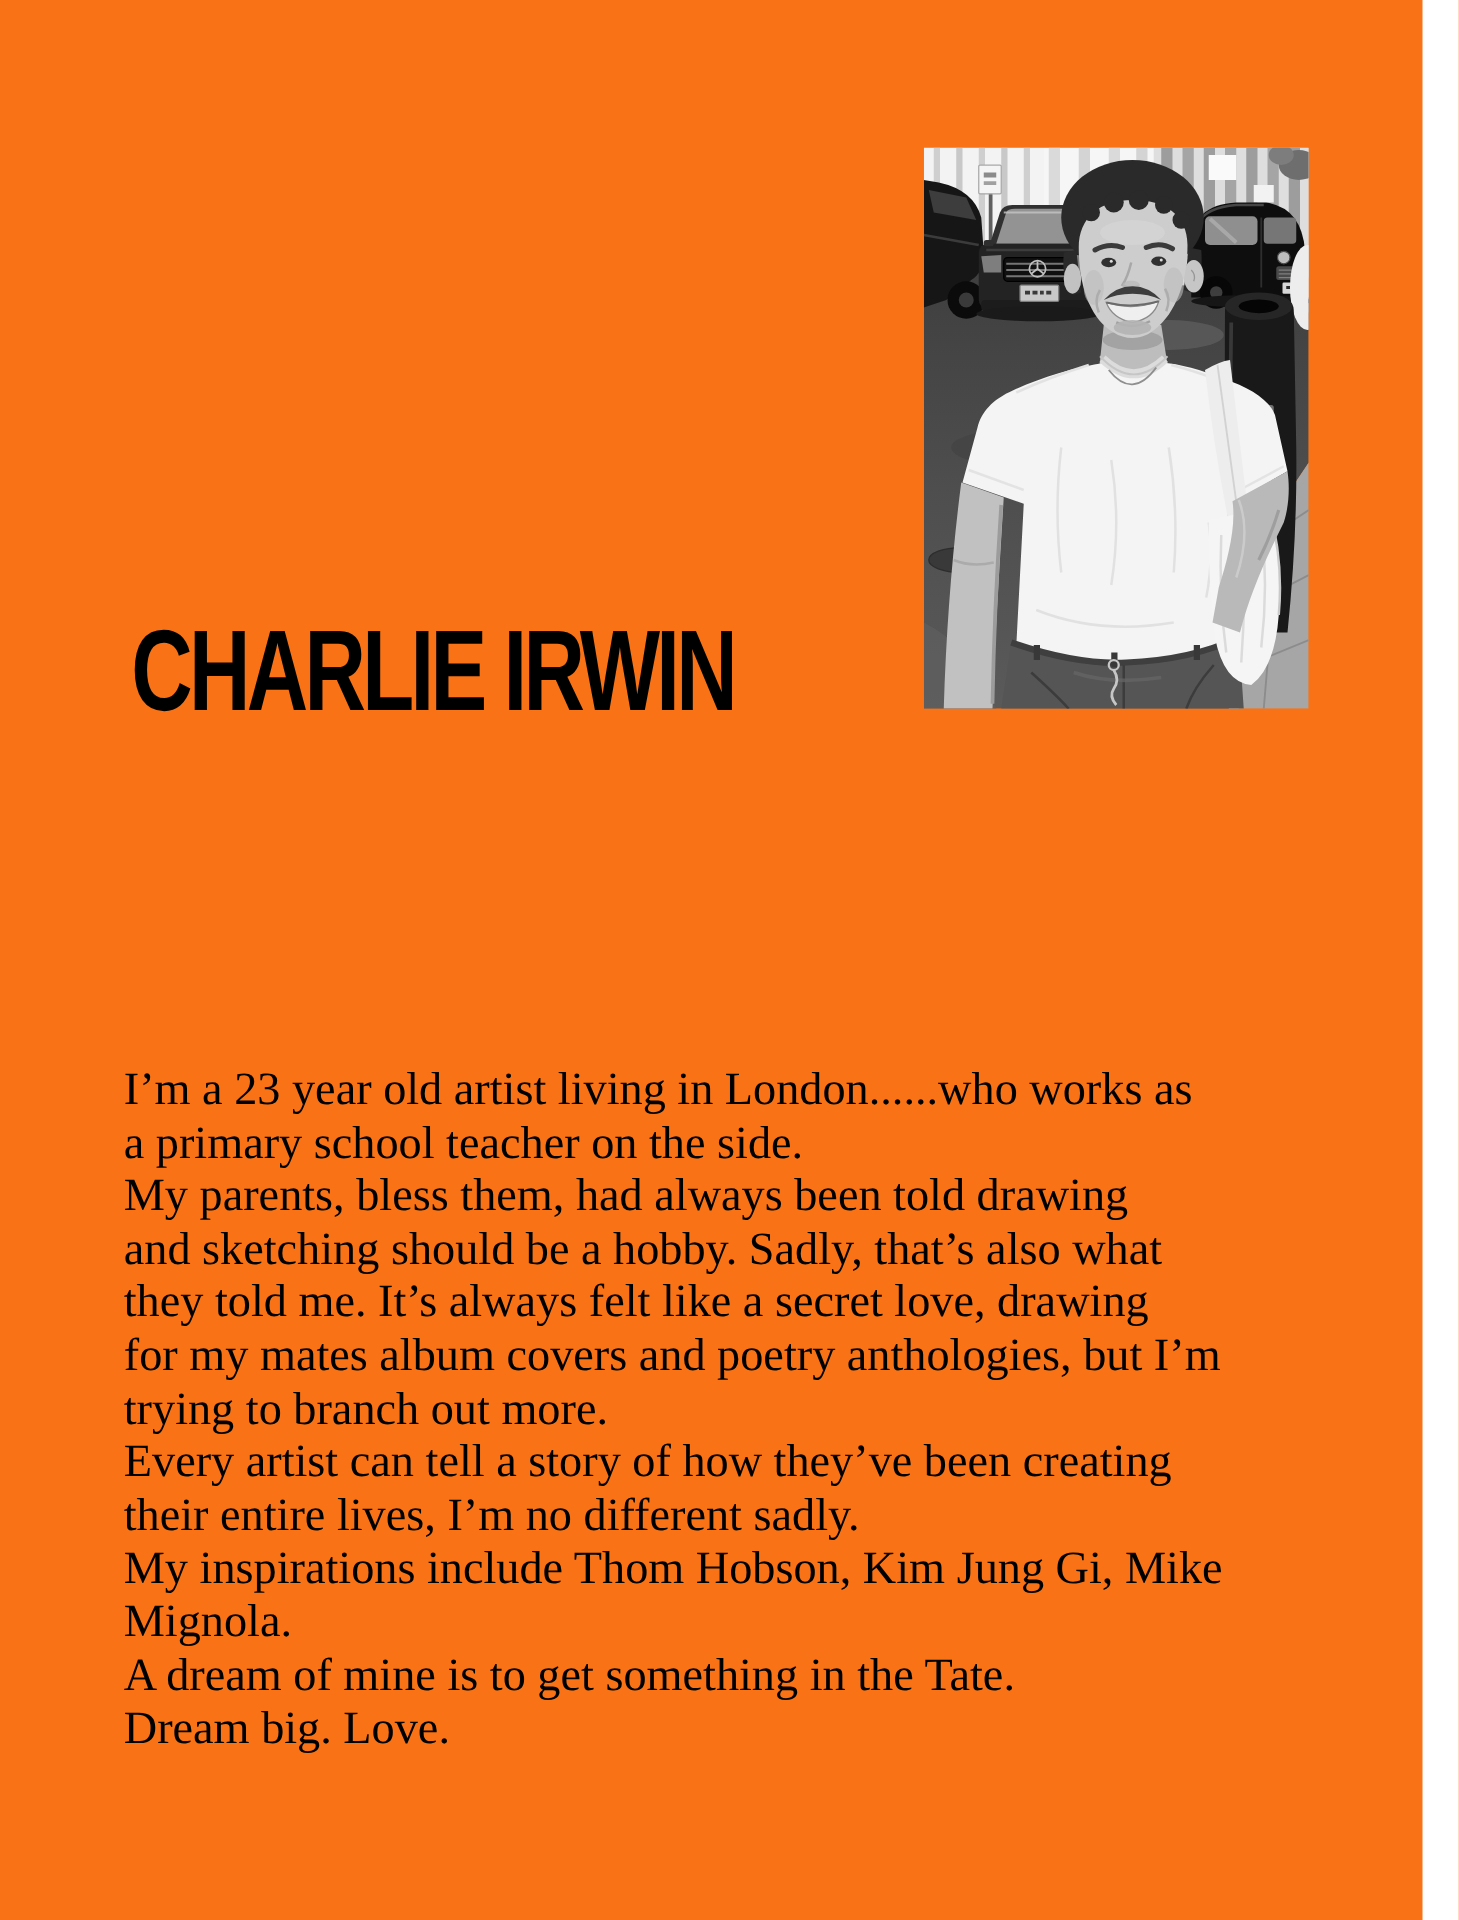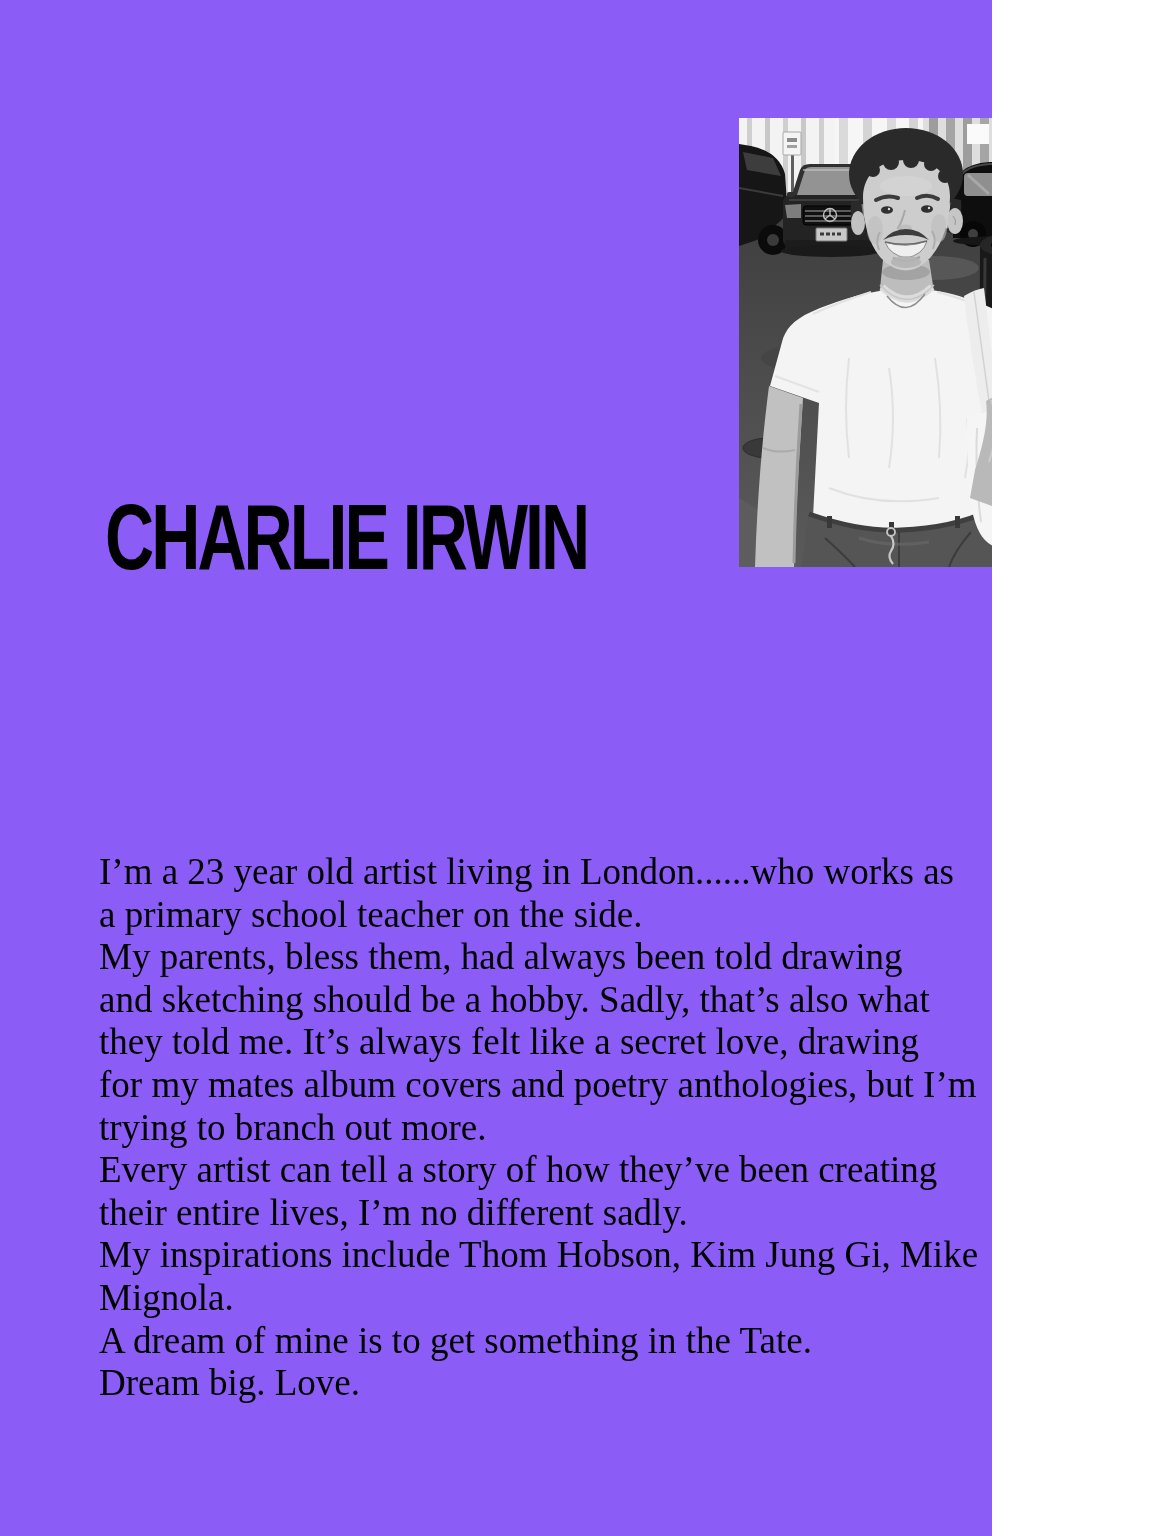--- a/index.html
+++ b/index.html
@@ -1,20 +1,20 @@
 <!DOCTYPE html>
 <html><head>
 <meta charset="utf-8">
 <style>
   html, body { margin: 0; padding: 0; }
   .page {
     position: relative;
-    width: 992px;
+    width: 1138px;
     height: 1536px;
-    background: #8b5cf6;
+    background: #f97316;
     overflow: hidden;
     font-family: "Liberation Serif", serif;
   }
   .title {
     position: absolute;
     left: 105px;
     top: 491px;
     margin: 0;
     font-family: "Liberation Sans", sans-serif;
     font-weight: 700;

